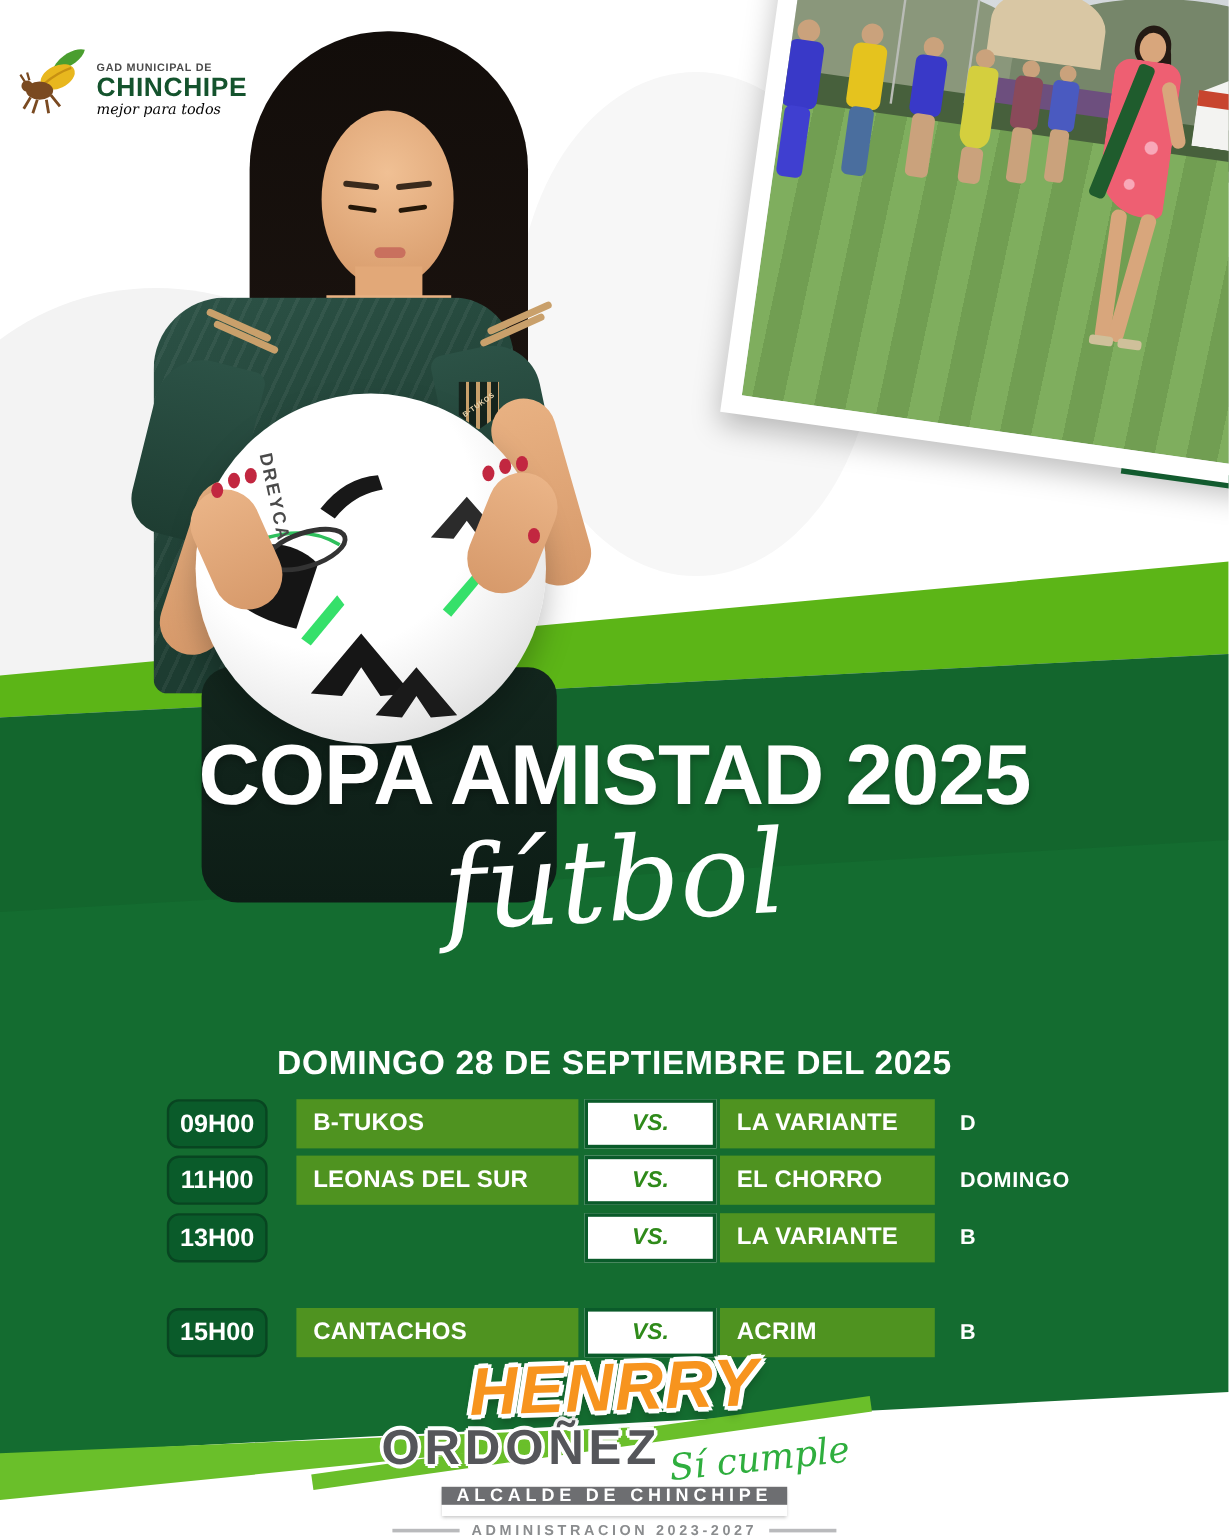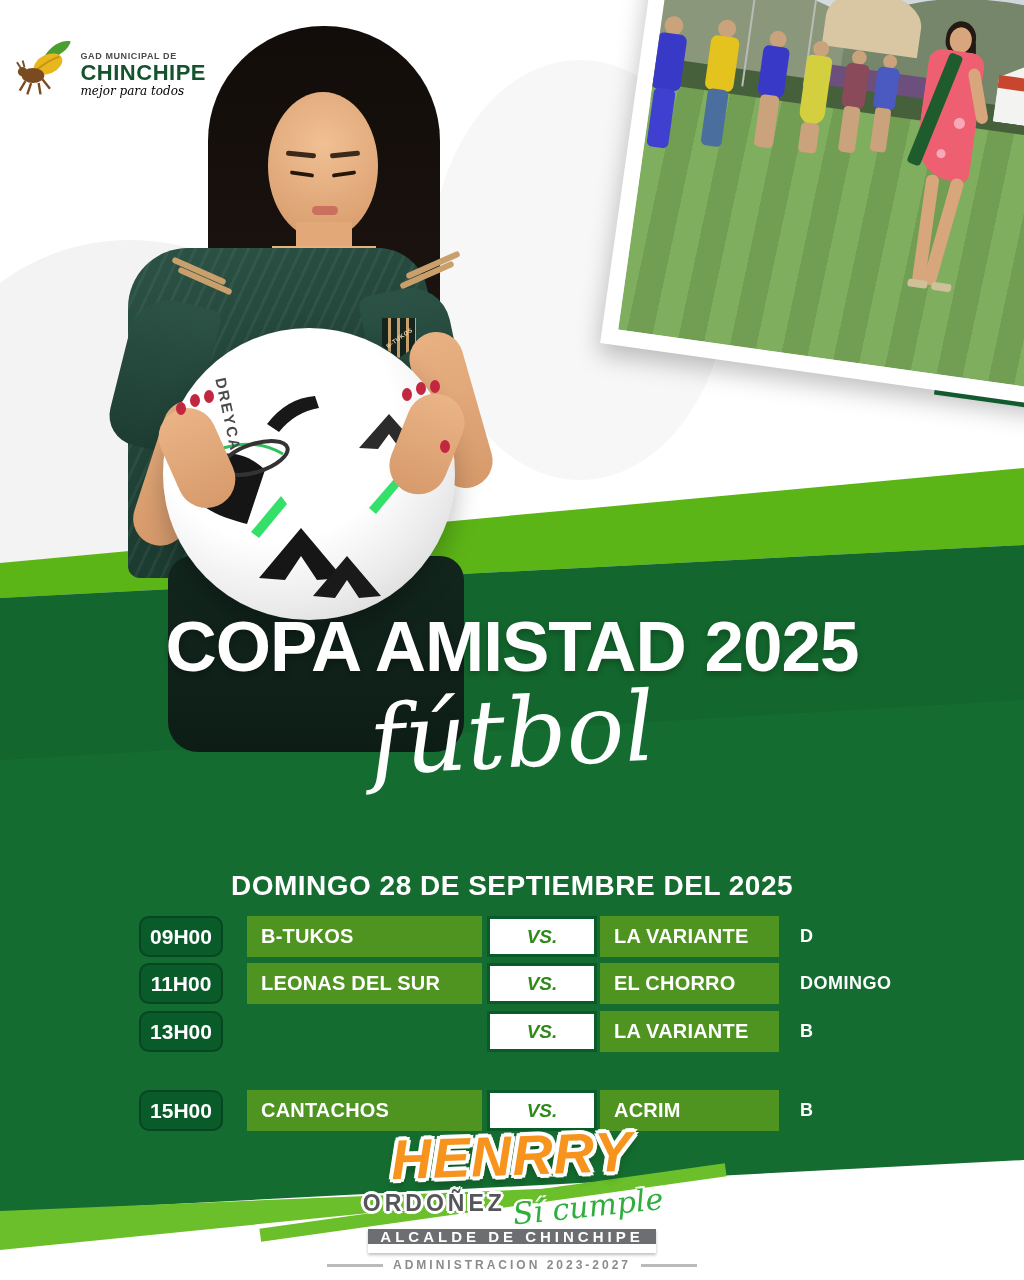--- a/index.html
+++ b/index.html
@@ -113,21 +113,21 @@
   
   #swoosh-stripe { left:258px; top:1196px; width:470px; height:13px; background:#6abf2a;
     transform:rotate(-8deg); z-index:4; }
   #photo-sliver { left:934px; top:394px; width:150px; height:11px; background:#17703a;
     transform:rotate(8deg); z-index:1; }
   #footer { left:0; top:1128px; width:1024px; text-align:center; z-index:6; line-height:1; }
   #henrry { font-size:56px; font-weight:800; font-style:italic; color:#f7941e; letter-spacing:1px;
     display:inline-block; transform:rotate(-2deg);
     text-shadow:-3px -3px 0 #fff,3px -3px 0 #fff,-3px 3px 0 #fff,3px 3px 0 #fff,0 -4px 0 #fff,0 4px 0 #fff,-4px 0 0 #fff,4px 0 0 #fff,0 7px 8px rgba(0,0,0,.3); }
   #ordline { margin-top:2px; }
-  #ordonez { font-size:23px; font-weight:800; color:#55565a; letter-spacing:4px; display:inline-block;
+  #ordonez { font-size:41px; font-weight:800; color:#55565a; letter-spacing:4px; display:inline-block;
     text-shadow:-2px -2px 0 #fff,2px -2px 0 #fff,-2px 2px 0 #fff,2px 2px 0 #fff,0 -3px 0 #fff,0 3px 0 #fff,-3px 0 0 #fff,3px 0 0 #fff; }
   #sicumple { font-size:30px; font-style:italic; font-family:"DejaVu Serif", serif; color:#2fae3e;
     display:inline-block; transform:rotate(-6deg) translate(2px,6px);
     text-shadow:-2px -2px 0 #fff,2px -2px 0 #fff,-2px 2px 0 #fff,2px 2px 0 #fff; }
   #alcaldebar { margin-top:0; display:inline-flex; align-items:stretch; height:24px;
     box-shadow:0 2px 3px rgba(0,0,0,.25);flex-direction:column; }
   #alcaldebar .accent { width:5px; }
   #alcaldebar .bartext { background:#6d6e71; color:#fff; font-size:15px; font-weight:700;
     letter-spacing:4px; display:flex; align-items:center; padding:0 12px; }
   #adminline { margin-top:6px; font-size:12px; font-weight:700; color:#8a8c8e; letter-spacing:3px;

